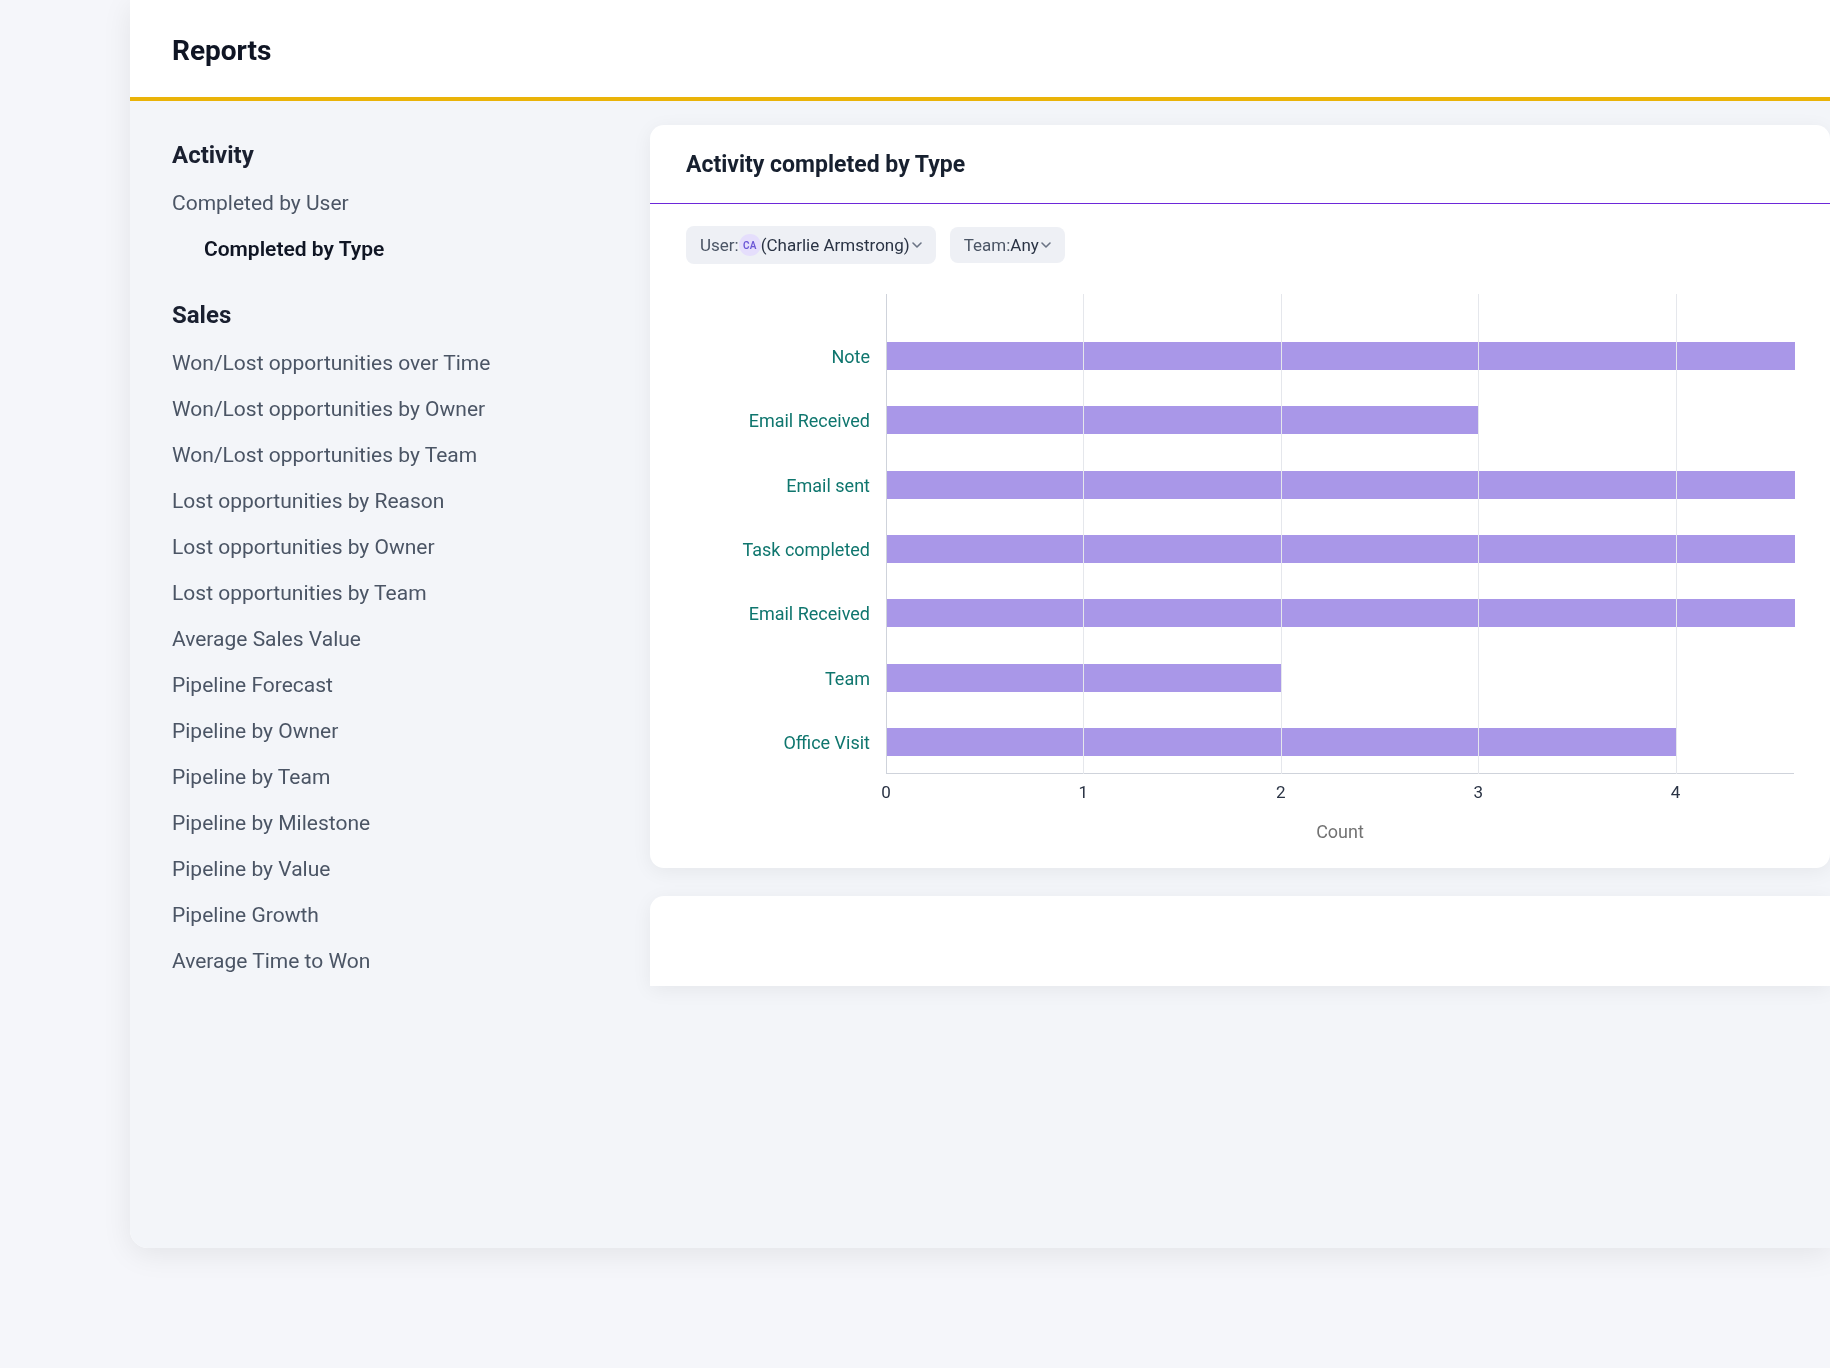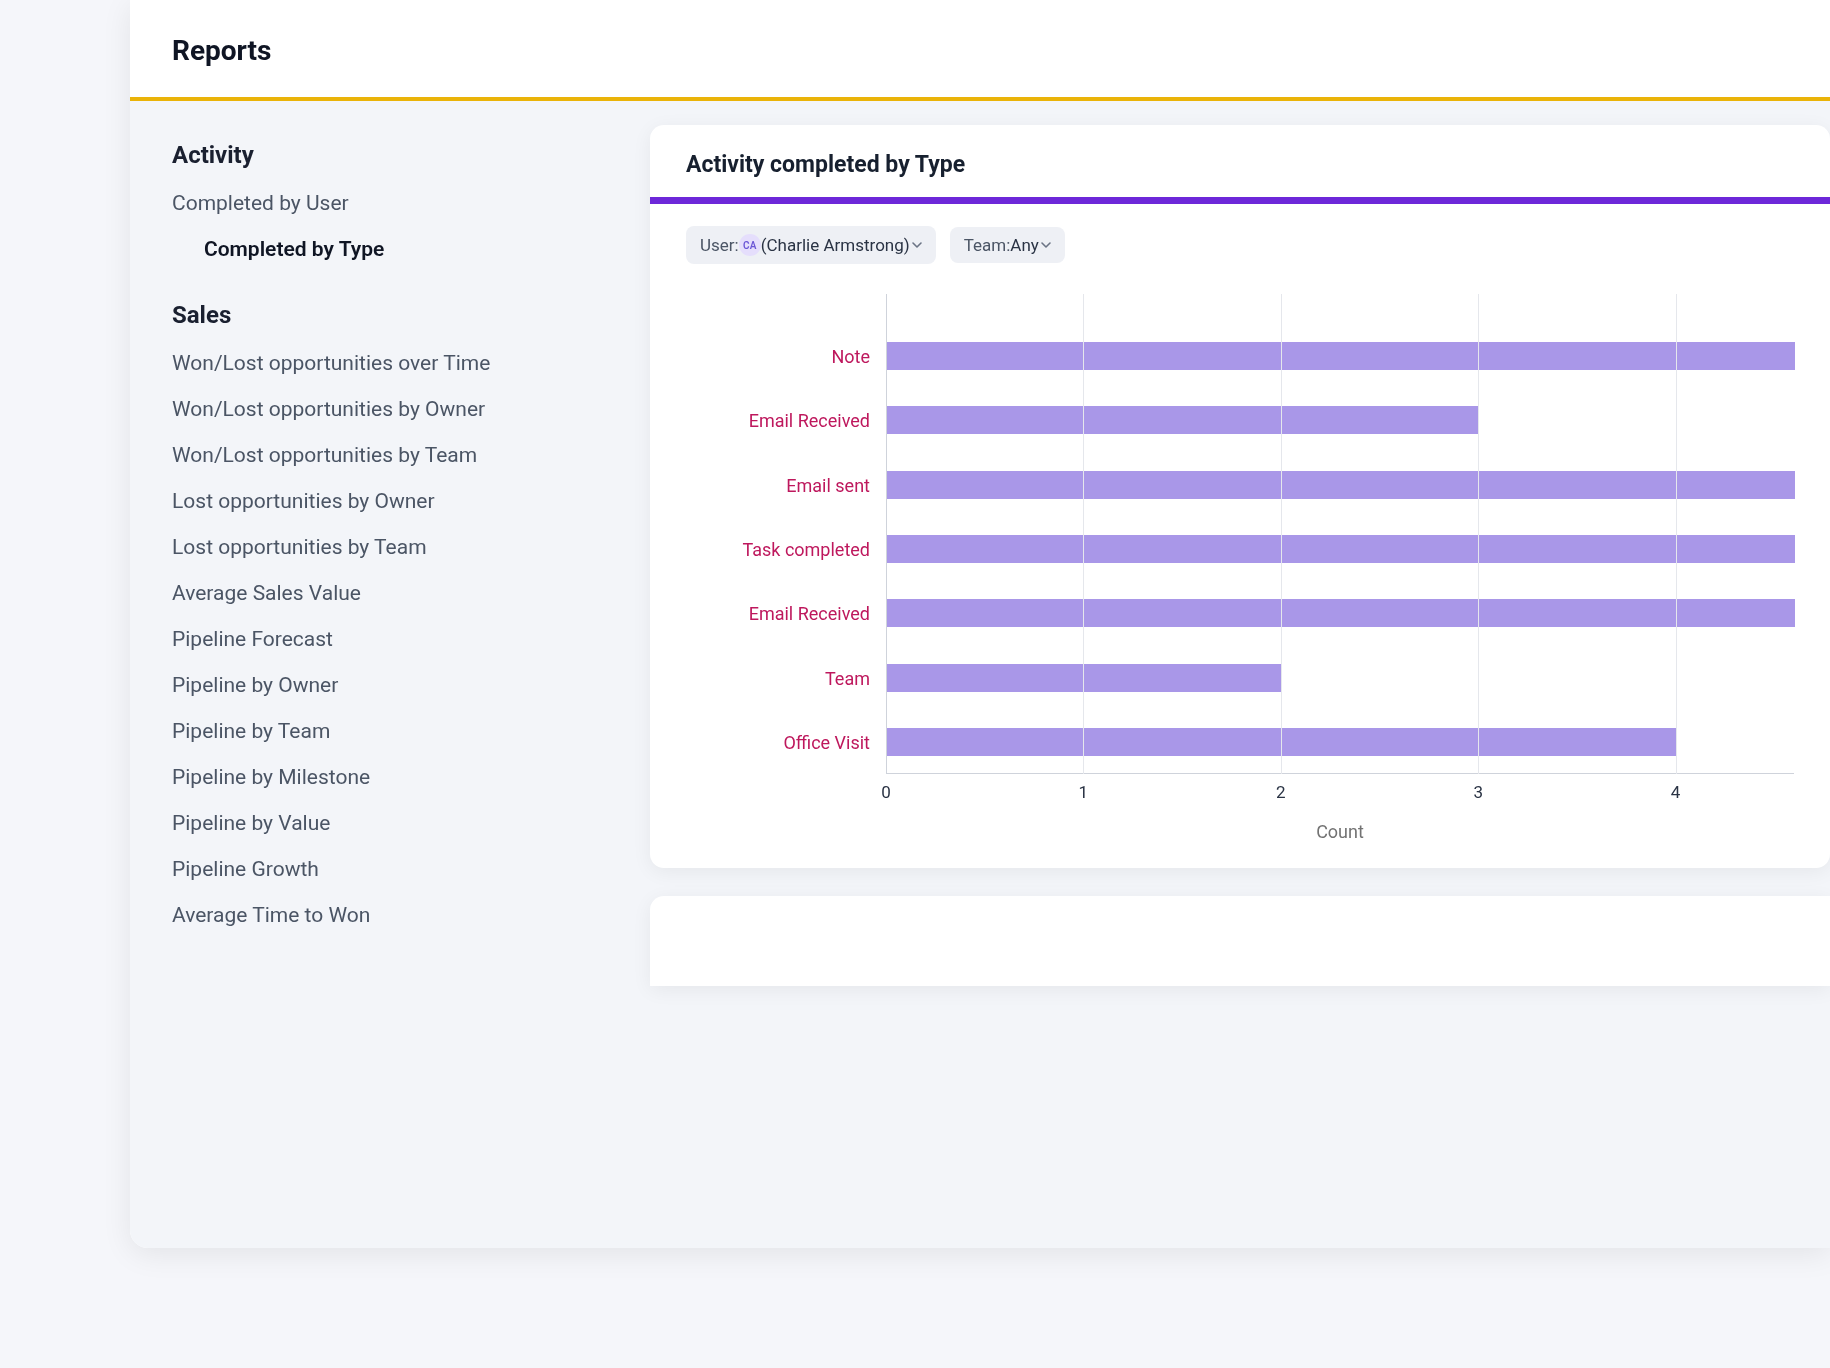--- a/index.html
+++ b/index.html
@@ -71,22 +71,22 @@
     position: relative;
   }
   .report-card {
     background: #fff;
     border-radius: 14px;
     box-shadow: 0 4px 20px rgba(0,0,0,0.06);
     overflow: hidden;
     margin-bottom: 28px;
   }
   .report-header {
-    padding: 26px 36px 19px 36px;
-    border-bottom: 7px solid #6d28d9;
+    padding: 26px 36px 25px 36px;
+    border-bottom: 1px solid #6d28d9;
   }
   .report-title {
     font-size: 23px;
     font-weight: 700;
     color: #17202f;
   }
   .filter-row {
     padding: 22px 36px 10px 36px;
     display: flex;
     gap: 14px;
@@ -190,21 +190,21 @@
     top: 0;
     height: 28px;
     background: #a997e8;
   }
   .bar-label {
     position: absolute;
     left: -16px;
     top: 50%;
     transform: translate(-100%, -50%);
     font-size: 18px;
-    color: #be185d;
+    color: #0f766e;
     white-space: nowrap;
   }
   .secondary-card {
     height: 90px;
     background: #fff;
     border-radius: 14px 0 0 0;
     box-shadow: 0 4px 20px rgba(0,0,0,0.06);
   }
 </style>
 </head>
@@ -226,20 +226,21 @@
         <div class="section-title">Activity</div>
         <div class="nav-item">Completed by User</div>
         <div class="nav-item active">Completed by Type</div>
       </div>
 
       <div class="section-gap">
         <div class="section-title">Sales</div>
         <div class="nav-item">Won/Lost opportunities over Time</div>
         <div class="nav-item">Won/Lost opportunities by Owner</div>
         <div class="nav-item">Won/Lost opportunities by Team</div>
+        <div class="nav-item">Lost opportunities by Reason</div>
         <div class="nav-item">Lost opportunities by Owner</div>
         <div class="nav-item">Lost opportunities by Team</div>
         <div class="nav-item">Average Sales Value</div>
         <div class="nav-item">Pipeline Forecast</div>
         <div class="nav-item">Pipeline by Owner</div>
         <div class="nav-item">Pipeline by Team</div>
         <div class="nav-item">Pipeline by Milestone</div>
         <div class="nav-item">Pipeline by Value</div>
         <div class="nav-item">Pipeline Growth</div>
         <div class="nav-item">Average Time to Won</div>

